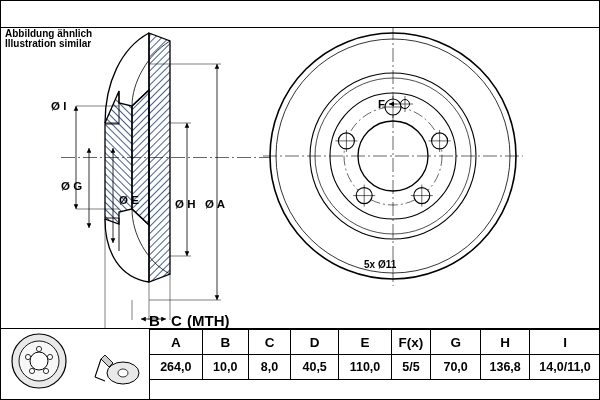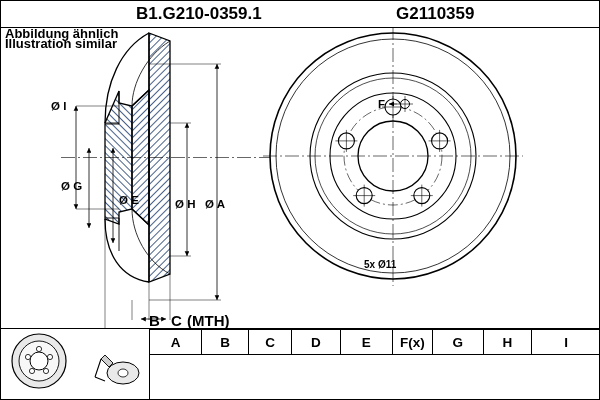--- a/index.html
+++ b/index.html
@@ -5,21 +5,21 @@
   html,body{margin:0;padding:0;}
   body{width:600px;height:400px;background:#ffffff;font-family:"Liberation Sans",sans-serif;overflow:hidden;position:relative;}
   .page{position:relative;width:600px;height:400px;box-sizing:border-box;border:1px solid #000;}
 
   
   .header{position:absolute;left:0;top:0;width:600px;height:26px;}
   .hdr-left{position:absolute;left:135px;top:3px;font-size:17px;font-weight:bold;}
   .hdr-right{position:absolute;left:395px;top:3px;font-size:17px;font-weight:bold;}
   .hdr-rule{position:absolute;left:0;top:26px;width:600px;height:1px;background:#000;}
 
-  .simnote{position:absolute;left:4px;top:28px;font-size:13px;line-height:10px;font-weight:bold;}
+  .simnote{position:absolute;left:4px;top:28px;font-size:10px;line-height:10px;font-weight:bold;}
 
   
   .drawing{position:absolute;left:0;top:27px;width:528px;height:300px;}
 
   .mainrule{position:absolute;left:0;top:327px;width:600px;height:1px;background:#000;}
 
   
   .table{position:absolute;left:0;top:328px;width:600px;height:71px;}
   .tbl{border-collapse:collapse;position:absolute;left:148px;top:0;}
   .tbl td,.tbl th{border:1px solid #000;font-size:12.5px;text-align:center;font-family:"Liberation Sans",sans-serif;}
@@ -31,24 +31,20 @@
   svg{display:block;}
   .lbl{font-family:"Liberation Sans",sans-serif;font-size:11.5px;font-weight:bold;}
   .lbl-sm{font-family:"Liberation Sans",sans-serif;font-size:10px;font-weight:bold;}
   .lbl-mth{font-family:"Liberation Sans",sans-serif;font-size:15px;font-weight:bold;}
 </style>
 </head>
 <body>
 
 <div class="page">
 
-  <div class="header">
-    <div class="hdr-left">B1.G210-0359.1</div>
-    <div class="hdr-right">G2110359</div>
-  </div>
   <div class="hdr-rule"></div>
 
   <div class="simnote">
     <div>Abbildung ähnlich</div>
     <div>Illustration similar</div>
   </div>
 
   <div class="drawing">
     <svg width="600" height="300" viewBox="0 0 600 300">
       <defs>
@@ -211,17 +207,28 @@
         <td style="width:52px">A</td>
         <td style="width:46px">B</td>
         <td style="width:42px">C</td>
         <td style="width:48px">D</td>
         <td style="width:52px">E</td>
         <td style="width:38px">F(x)</td>
         <td style="width:50px">G</td>
         <td style="width:48px">H</td>
         <td style="width:70px">I</td>
       </tr>
+      <tr class="vrow">
+        <td>264,0</td>
+        <td>10,0</td>
+        <td>8,0</td>
+        <td>40,5</td>
+        <td>110,0</td>
+        <td>5/5</td>
+        <td>70,0</td>
+        <td>136,8</td>
+        <td>14,0/11,0</td>
+      </tr>
     </tbody>
       </table>
   </div>
 
 </div>
 
 </body></html>

